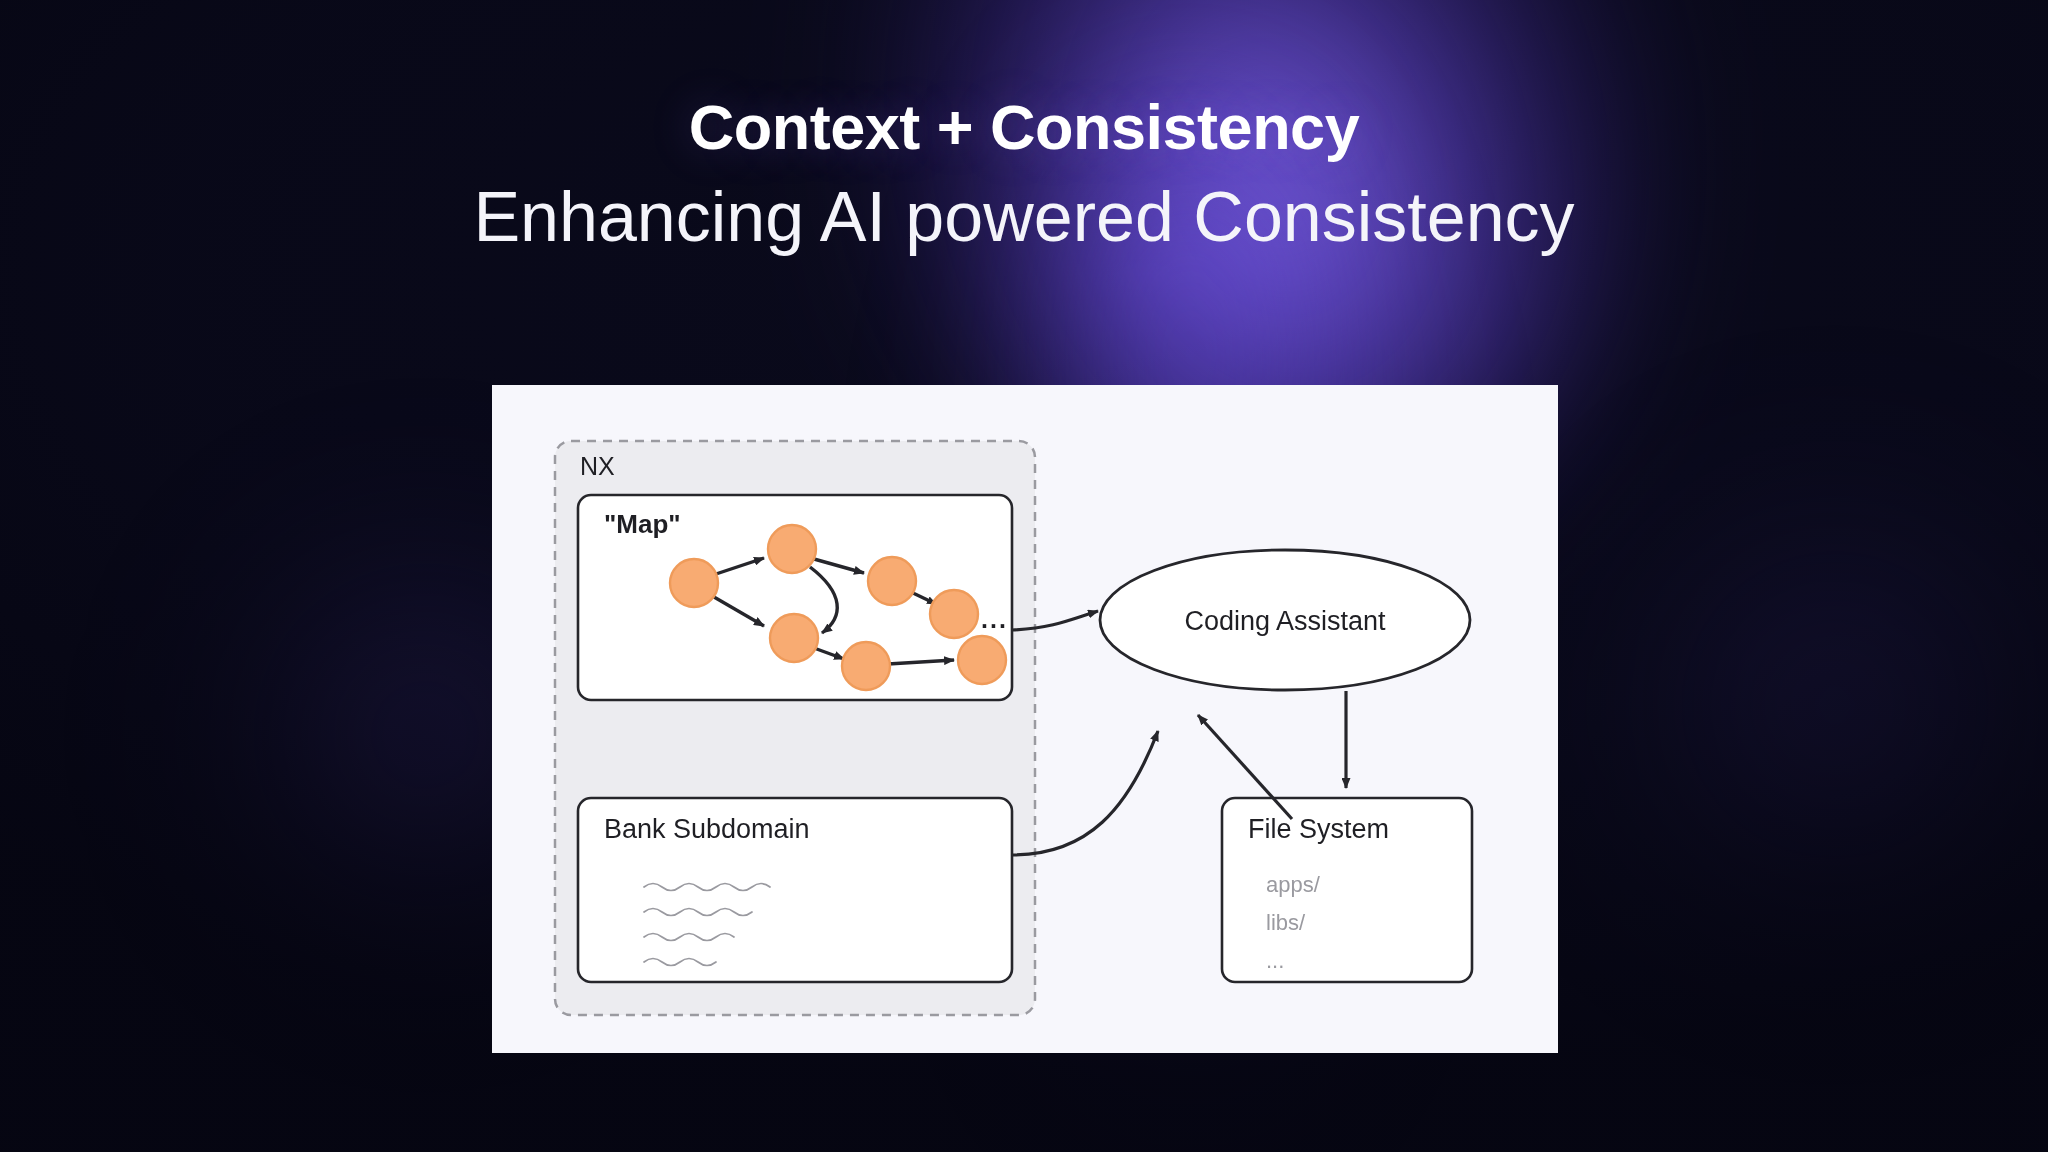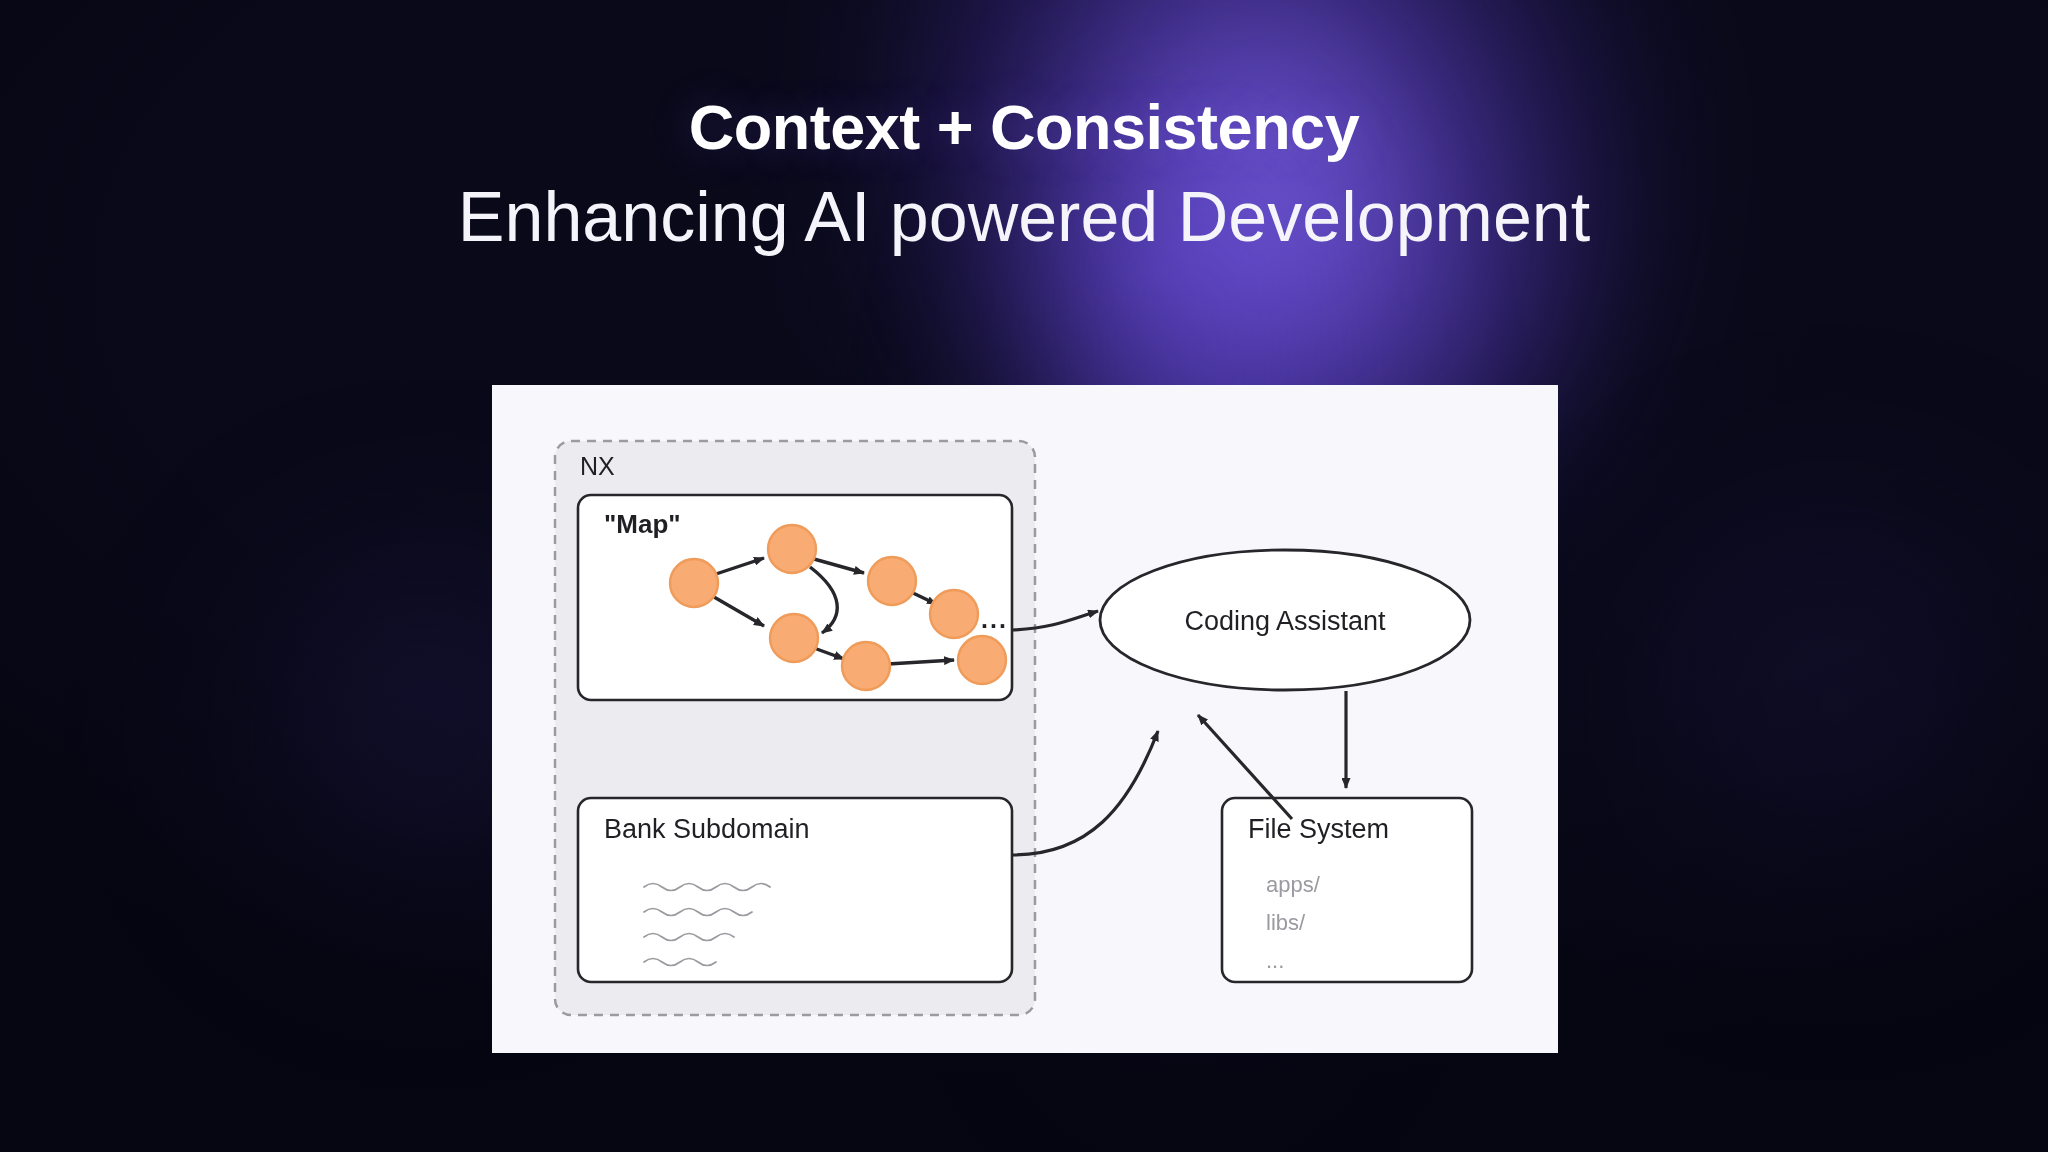--- a/index.html
+++ b/index.html
@@ -87,21 +87,21 @@
 <div id="bg-layer">
   <div class="glow glow-main"></div>
   <div class="glow glow-tail"></div>
   <div class="glow glow-left"></div>
   <div class="glow glow-right"></div>
   <div class="glow-vignette"></div>
 </div>
 
 <div id="heading">
   <div id="title">Context + Consistency</div>
-  <div id="subtitle">Enhancing AI powered Development</div>
+  <div id="subtitle">Enhancing AI powered Consistency</div>
 </div>
 
 <div id="panel">
 <svg id="diagram-svg" width="1066" height="668" viewBox="0 0 1066 668">
   <defs>
     <marker id="arrowhead" markerWidth="11" markerHeight="9" refX="10" refY="4.5" orient="auto" markerUnits="userSpaceOnUse">
       <path d="M0,0 L11,4.5 L0,9 z" fill="#26262b"></path>
     </marker>
     <marker id="arrowhead-sm" markerWidth="10" markerHeight="8" refX="9" refY="4" orient="auto" markerUnits="userSpaceOnUse">
       <path d="M0,0 L10,4 L0,8 z" fill="#26262b"></path>

